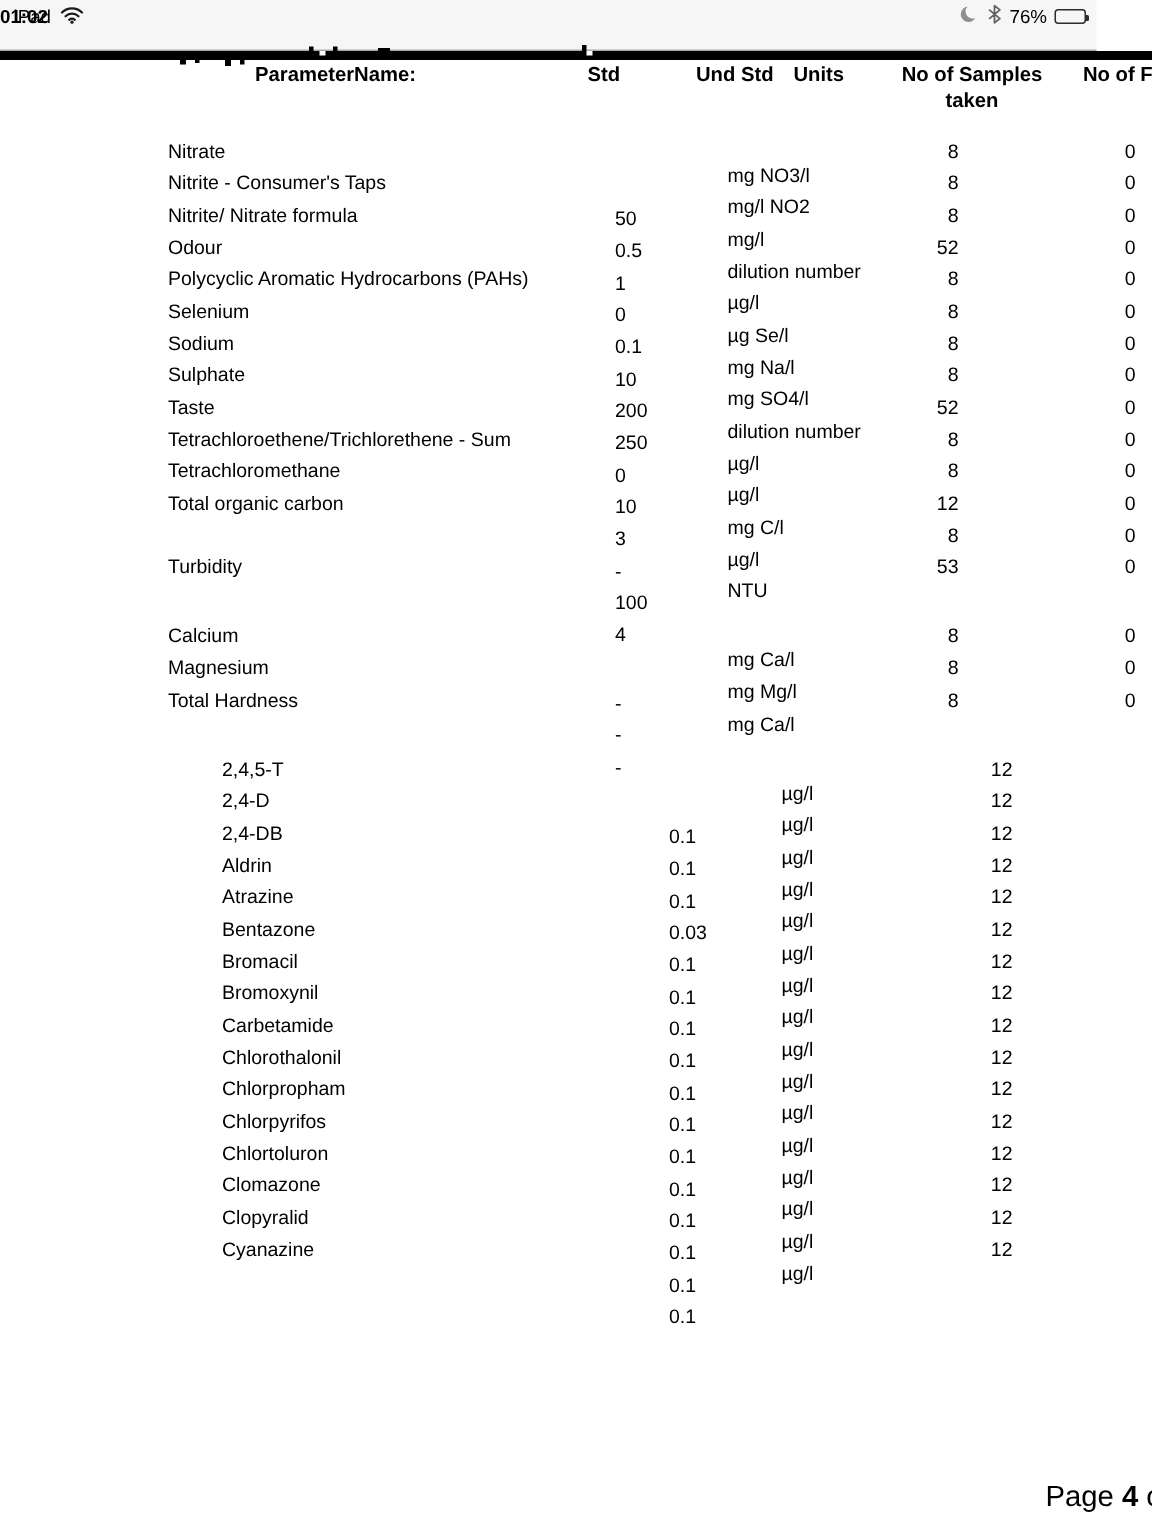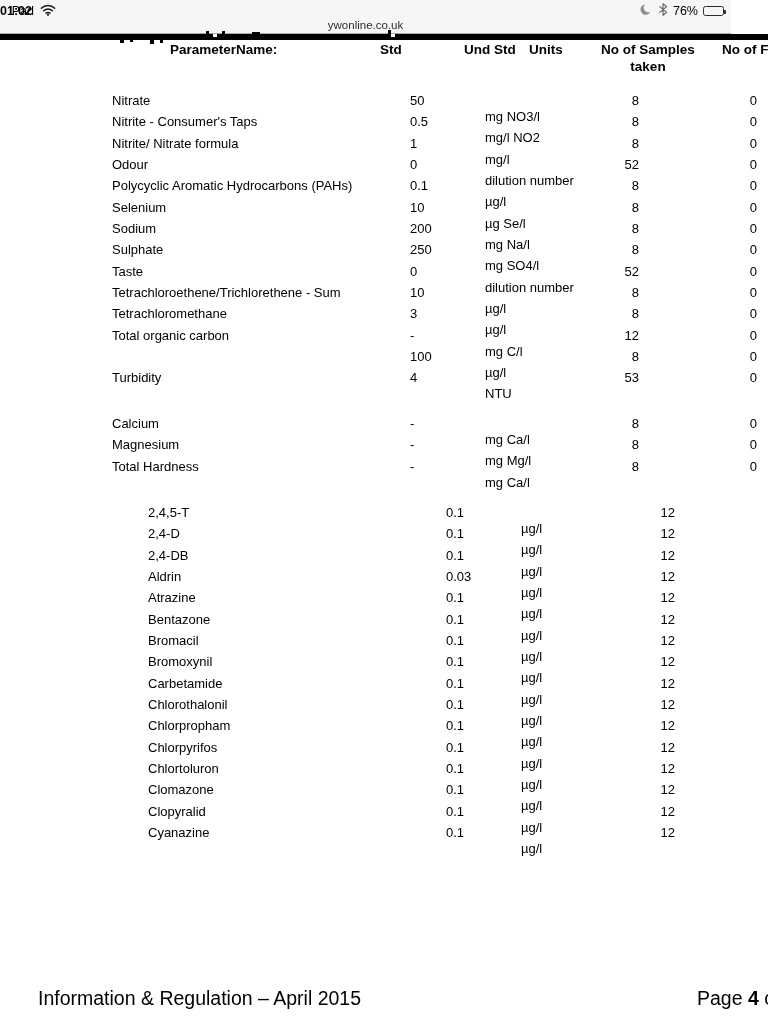--- a/index.html
+++ b/index.html
@@ -20,31 +20,31 @@
   .battery-fill{height:100%;background:#1c1c1e;border-radius:1px;}
   .battery-nub{position:absolute;right:-3px;top:2.5px;width:2px;height:4px;background:#2c2c2e;border-radius:0 1px 1px 0;}
   
   .black-bar{position:absolute;top:34px;left:0;width:768px;height:6px;background:#000;}
   .notch{position:absolute;background:#fff;}
   .frag{position:absolute;background:#000;}
   
   .thead{position:absolute;top:41px;left:0;width:768px;height:36px;font-weight:bold;font-size:13.5px;}
   .thead span{position:absolute;top:0;line-height:17px;white-space:nowrap;}
   .h-param{left:170px;}
-  .h-std{left:380px;width:45px;text-align:left;}
+  .h-std{left:380px;width:45px;text-align:center;}
   .h-undstd{left:464px;}
   .h-units{left:529px;}
   .h-samples{left:595px;width:106px;text-align:center;}
   .h-taken{left:595px;width:106px;text-align:center;top:17px !important;}
   .h-fail{left:722px;}
   .tgroup{position:absolute;left:0;width:768px;}
   .trow{position:relative;height:21.35px;}
   .trow span{position:absolute;top:0;line-height:21.35px;font-size:13px;white-space:nowrap;}
   .c-name{left:112px;}
-  .c-std{left:410px;}
+  .c-std{left:410px;margin-top:45px;}
   .c-units{left:485px;margin-top:16px;}
   .c-samples{left:590px;width:49px;text-align:right;}
   .c-fail{left:712px;width:45px;text-align:right;}
   
   .footer-left{position:absolute;left:38px;top:953px;font-size:19.5px;white-space:nowrap;}
   .footer-right{position:absolute;left:697px;top:953px;font-size:19.5px;white-space:nowrap;}
   .pagenum{font-weight:bold;}
 </style>
 </head>
 <body>
@@ -73,21 +73,20 @@
       <svg width="10" height="13" viewBox="0 0 10 13">
         <path d="M5 6.5 L5 0.8 L8.6 3.6 L1.4 9.6 M5 6.5 L5 12.2 L8.6 9.4 L1.4 3.4" stroke="#636366" stroke-width="1.2" fill="none" stroke-linejoin="round"></path>
       </svg>
     </span>
     <span>76%</span>
     <span class="battery">
       <span class="battery-fill" style="width: 76%;"></span>
       <span class="battery-nub"></span>
     </span>
   </div>
-  <div class="sb-url">ywonline.co.uk</div>
 </div>
 
 <div style="position:absolute;top:34px;left:0;width:768px;height:990px;">
 
   <div class="black-bar" style="top:0;"></div>
   <div class="notch" style="left:213px;top:0;width:4px;height:3px;"></div>
   <div class="notch" style="left:391px;top:0;width:4px;height:3px;"></div>
   <div class="frag" style="left:206px;top:-3px;width:3px;height:3px;"></div>
   <div class="frag" style="left:222px;top:-3px;width:3px;height:3px;"></div>
   <div class="frag" style="left:252px;top:-2px;width:8px;height:2px;"></div>
@@ -339,15 +338,14 @@
         <div class="trow">
     <span class="c-name">Cyanazine</span>
     <span class="c-std">0.1</span>
     <span class="c-units">µg/l</span>
     <span class="c-samples">12</span>
     <span class="c-fail">0</span>
   </div>
       </div>
     </div>
 
-  <div class="footer-left">Information &amp; Regulation – April 2015</div>
   <div class="footer-right"><span>Page </span><span class="pagenum">4</span><span> o</span></div>
 </div>
 
 </body></html>

